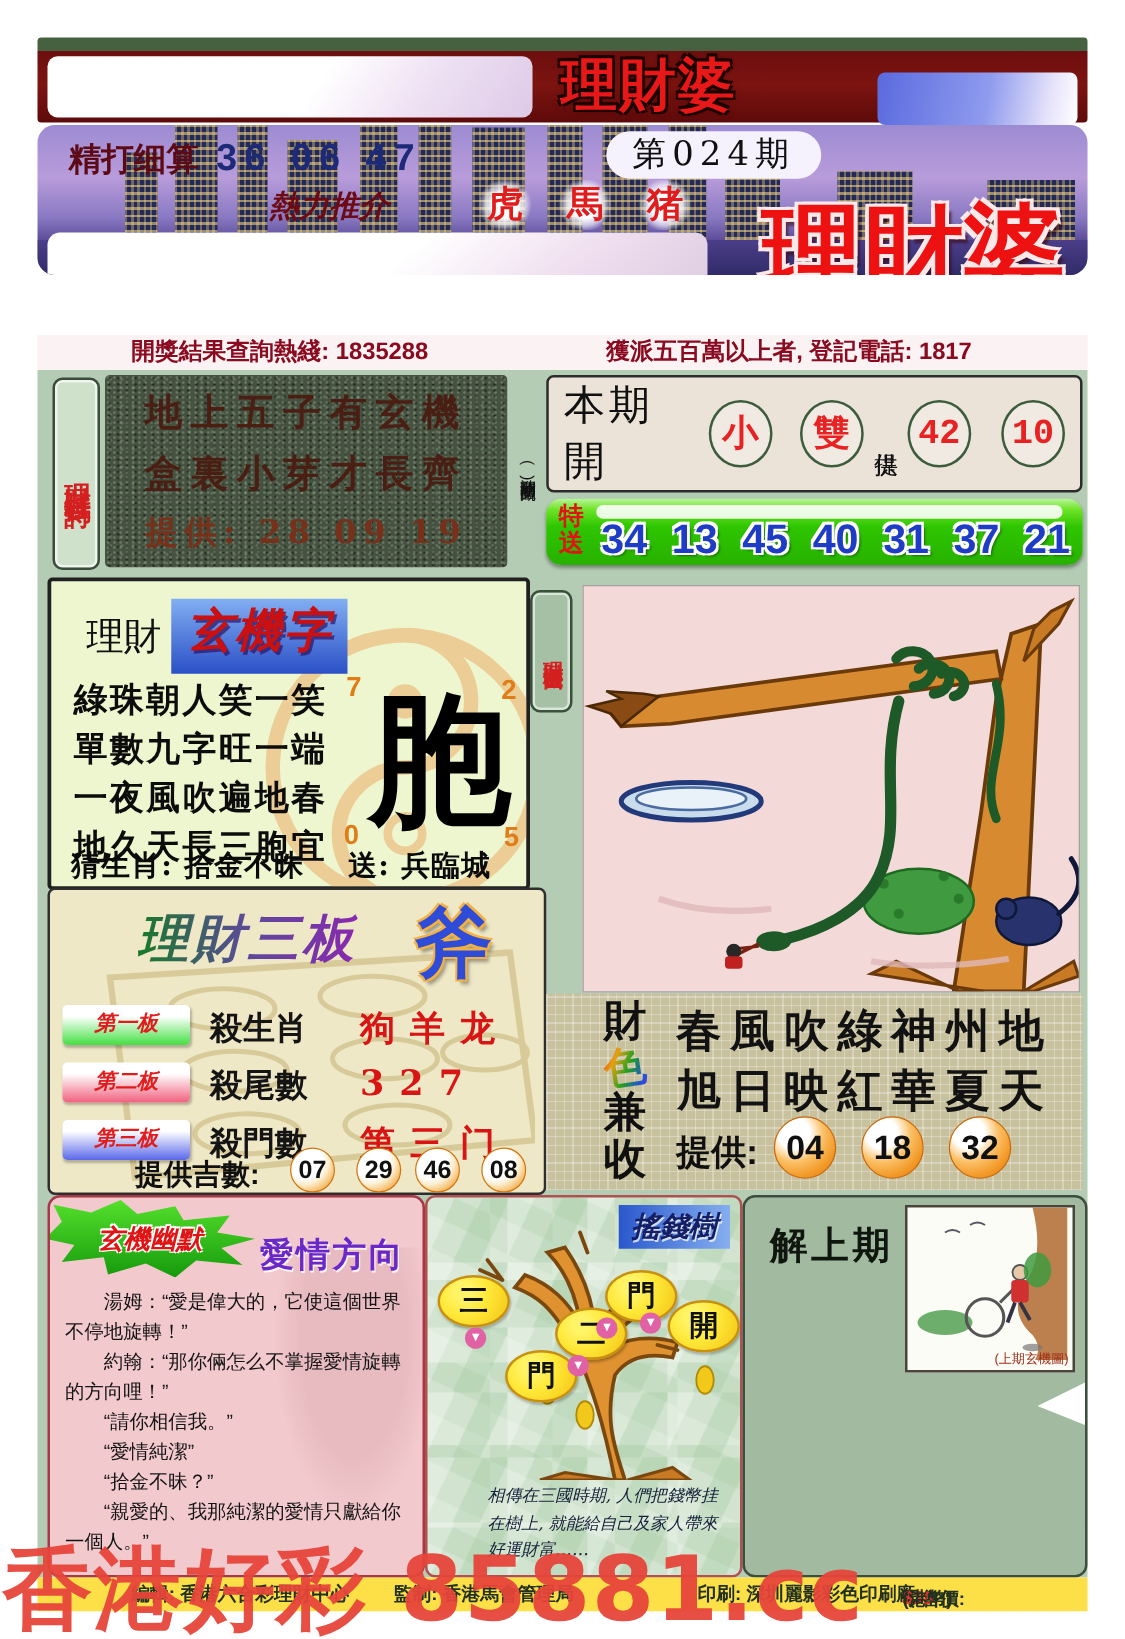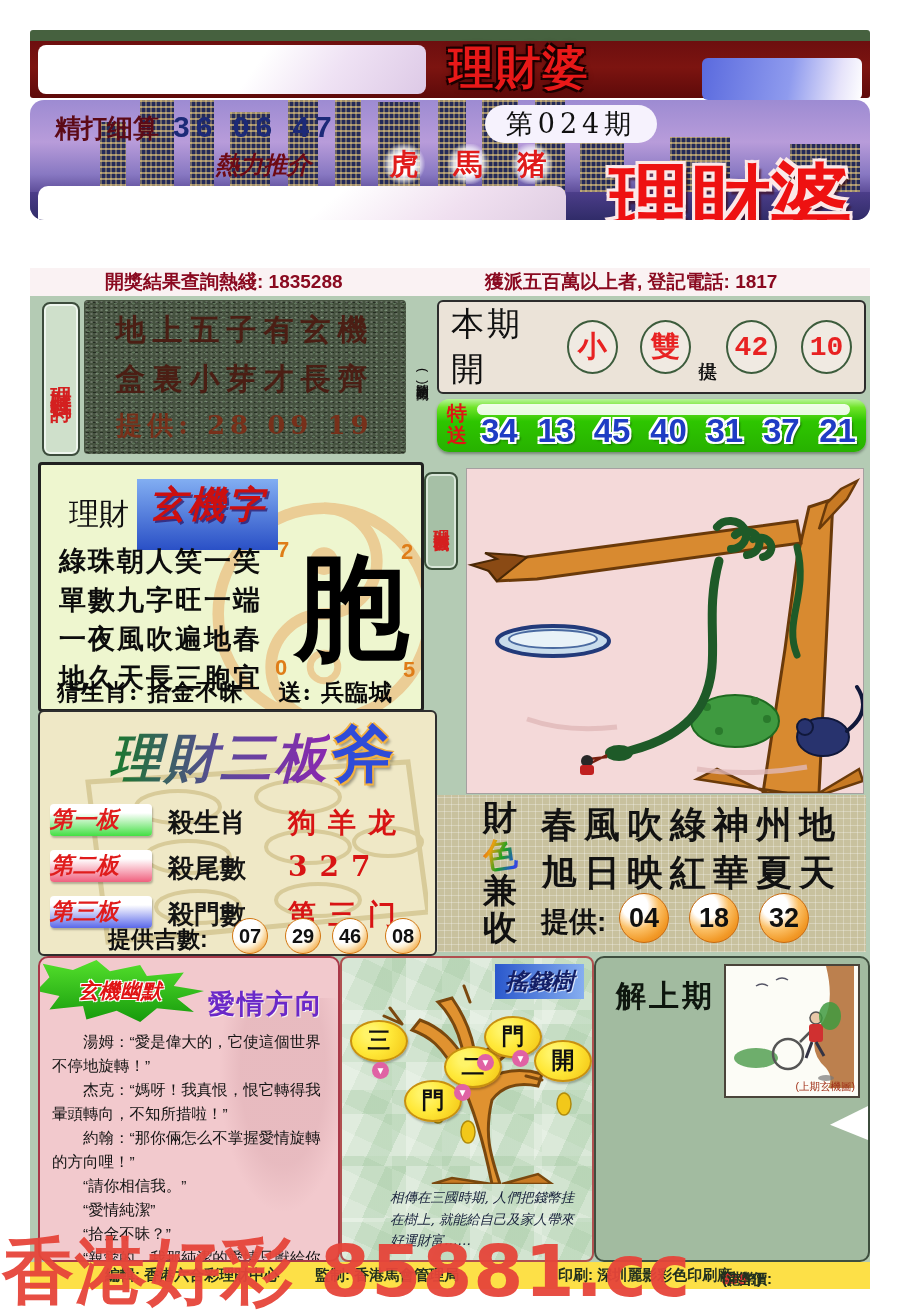--- a/index.html
+++ b/index.html
@@ -87,47 +87,47 @@
     text-align:center;width:24px;}
   .pC .nums{position:absolute;left:44px;right:10px;top:13px;display:flex;justify-content:space-between;}
   .pC .nums span{font-size:33px;font-weight:800;color:#1f3cc4;
     text-shadow:-2px -2px 0 #fff,2px -2px 0 #fff,-2px 2px 0 #fff,2px 2px 0 #fff,3px 3px 2px rgba(0,0,0,.4);}
 
   
   .pD{left:8px;top:166px;width:380px;height:244px;background:#eef6cf;border:3px solid #202020;border-radius:4px;overflow:hidden;}
   .pD .yy{right:-18px;top:34px;opacity:.5;}
   .pD .hd{left:28px;top:14px;display:flex;align-items:center;}
   .pD .hd .pre{font-size:30px;color:#101010;}
-  .pD .hd .box{margin-left:8px;padding:1px 12px 20px;background:linear-gradient(180deg,#82aef2,#2a50c6);
+  .pD .hd .box{margin-left:8px;padding:1px 12px 9px;background:linear-gradient(180deg,#82aef2,#2a50c6);
     font-size:37px;font-weight:800;font-style:italic;color:#cc0f0f;letter-spacing:2px;
     text-shadow:2px 2px 0 rgba(40,10,90,.65);}
   .pD .poem{left:18px;top:76px;width:235px;font-size:27px;font-weight:bold;letter-spacing:2px;
     line-height:1.45;color:#0c0c0c;}
   .pD .bigc{left:247px;top:66px;width:128px;height:152px;font-size:114px;font-weight:800;color:#000;
     line-height:152px;text-align:center;}
   .pD .cd{position:absolute;font-size:22px;font-weight:bold;color:#df7d18;}
   .pD .ft{left:16px;top:212px;width:348px;font-size:23px;font-weight:bold;color:#0a0a0a;letter-spacing:1px;}
 
   
   .pE{left:392px;top:160px;width:444px;height:344px;}
   .pE .lab{left:2px;top:16px;width:30px;height:94px;background:#a6c0a6;border:2px solid #3a503a;border-radius:8px;
     box-shadow:inset 0 0 0 2px #d8e6d8;display:flex;align-items:center;justify-content:center;}
   .pE .lab span{writing-mode:vertical-rl;text-orientation:upright;color:#d42020;font-weight:bold;font-size:16px;letter-spacing:2px;}
   .pE .pic{left:44px;top:12px;width:396px;height:324px;background:#f4d9d9;border:1px solid #a5a0a0;}
 
   
   .pF{left:8px;top:414px;width:395px;height:242px;background:#efe8c6;border:2.5px solid #2e2e2e;border-radius:6px;overflow:hidden;}
-  .pF .title{left:70px;top:12px;font-size:52px;font-weight:800;font-style:italic;
+  .pF .title{left:70px;top:12px;font-size:41px;font-weight:800;font-style:italic;
     background:linear-gradient(90deg,#177a28,#5c4a9a,#8a28b0);-webkit-background-clip:text;background-clip:text;
     color:transparent;letter-spacing:3px;font-family:"DejaVu Serif","Liberation Serif",serif;}
   .pF .axe{left:292px;top:0px;font-size:62px;font-weight:800;color:#2f4cd8;
     text-shadow:-1.5px -1.5px 0 #f2b142,1.5px -1.5px 0 #f2b142,-1.5px 1.5px 0 #f2b142,1.5px 1.5px 0 #f2b142,3px 4px 3px rgba(0,0,0,.35);}
   .rowF{position:absolute;left:0;width:100%;height:34px;}
-  .rowF .pill{position:absolute;left:10px;width:102px;height:32px;border-radius:4px;
-    line-height:30px;font-size:23px;font-weight:800;font-style:italic;color:#e01c1c;
+  .rowF .pill{position:absolute;left:10px;width:102px;height:32px;border-radius:4px;text-align:center;
+    line-height:30px;font-size:17px;font-weight:800;font-style:italic;color:#e01c1c;
     font-family:"DejaVu Serif","Liberation Serif",serif;box-shadow:1px 2px 2px rgba(0,0,0,.25);}
   .rowF .key{position:absolute;left:128px;font-size:26px;font-weight:bold;color:#141414;top:1px;}
   .rowF .val{position:absolute;left:248px;width:145px;font-size:28px;font-weight:800;color:#d81414;
     letter-spacing:12px;top:0px;white-space:nowrap;}
   .g1{background:linear-gradient(180deg,#ffffff 28%,#43df43);}
   .g2{background:linear-gradient(180deg,#ffffff 28%,#f0607e);}
   .g3{background:linear-gradient(180deg,#ffffff 28%,#5a68ea);}
   .pF .luckyLab{left:68px;top:212px;font-size:23px;font-weight:bold;color:#101010;}
   .ballW{position:absolute;width:34px;height:34px;border-radius:50%;border:1px solid #d27612;
     background:radial-gradient(circle at 32% 28%,#ffffff 42%,#fcefd2 56%,#f4af4e 82%,#e67e10);
@@ -393,21 +393,20 @@
     </div>
 
     <div class="abs pH">
       <div class="abs sketchLady"></div>
       <div class="abs star12">
         <span>玄機幽默</span>
       </div>
       <div class="abs title">愛情方向</div>
       <div class="abs body">
         <p>湯姆：“愛是偉大的，它使這個世界不停地旋轉！”</p>
-        <p>杰克：“媽呀！我真恨，恨它轉得我暈頭轉向，不知所措啦！”</p>
         <p>約翰：“那你倆怎么不掌握愛情旋轉的方向哩！”</p>
         <p>“請你相信我。”</p>
         <p>“愛情純潔”</p>
         <p>“拾金不昧？”</p>
         <p>“親愛的、我那純潔的愛情只獻給你一個人。”</p>
 
       </div>
     </div>
 
     <div class="abs pI">

